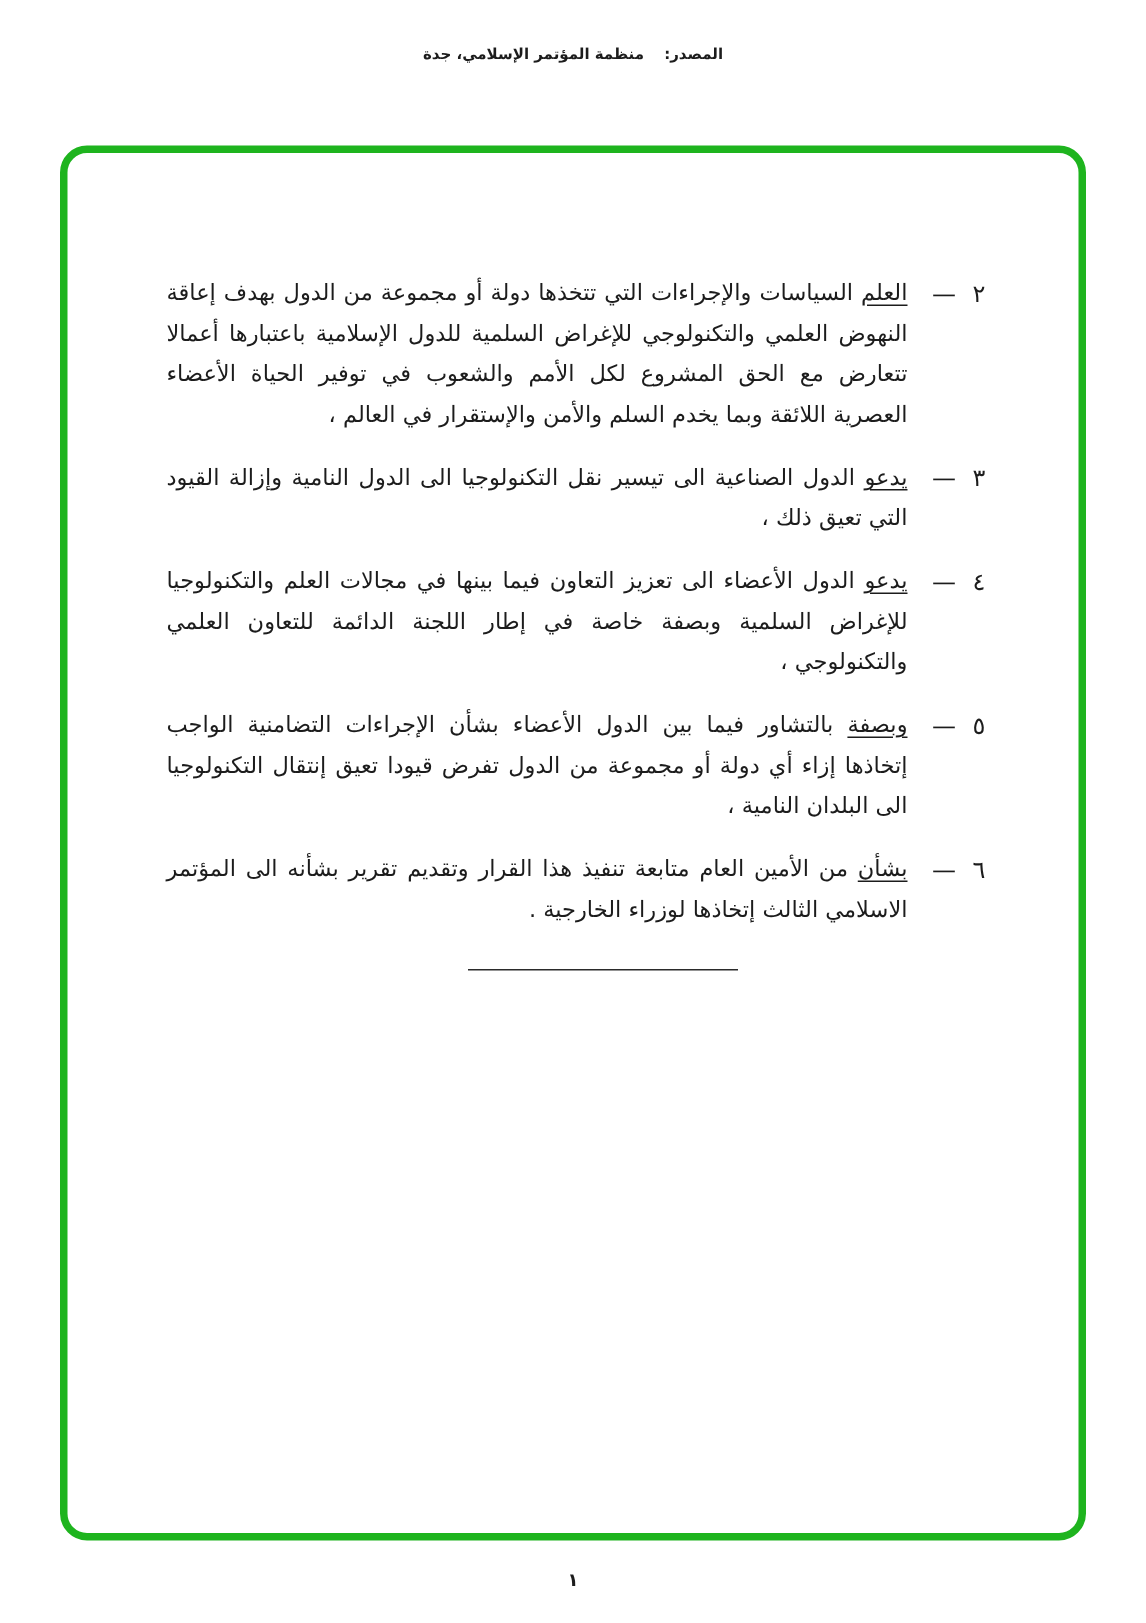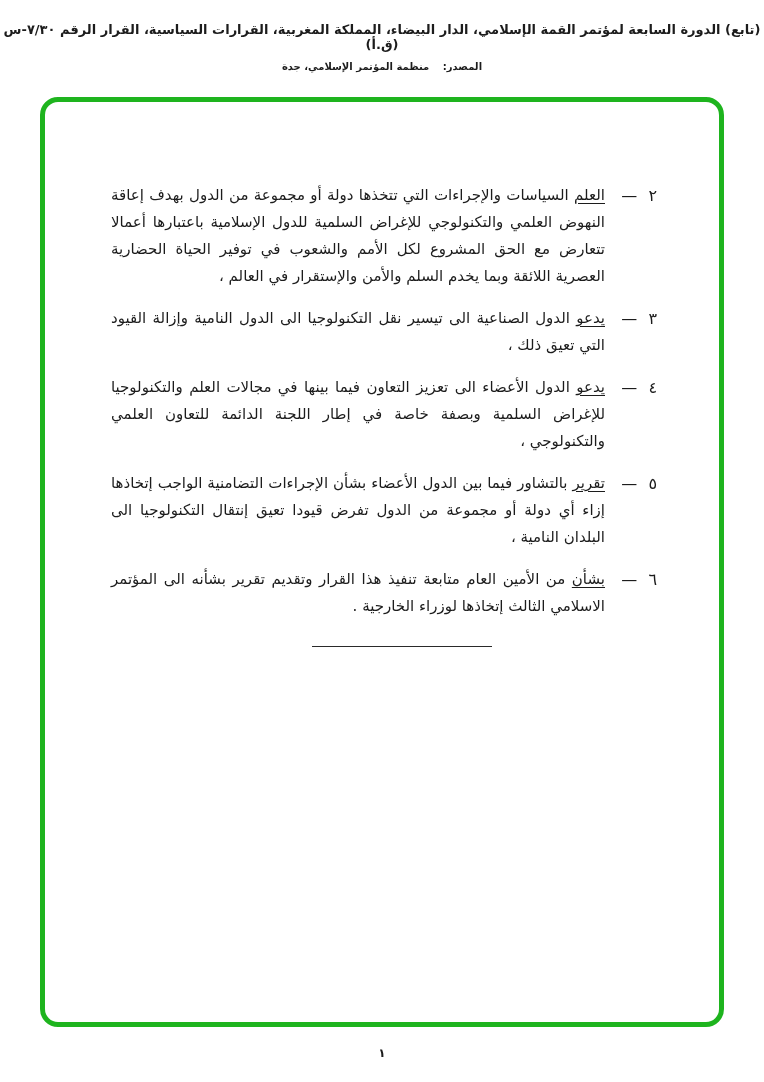--- a/index.html
+++ b/index.html
@@ -93,38 +93,37 @@
     text-align: center;
     font-size: 12px;
     font-weight: bold;
     color: #1c1c1c;
   }
 </style>
 </head>
 <body>
 
 <div class="doc-header">
-  <div class="line1">(تابع) الدورة السابعة لمؤتمر القمة الإسلامي، الدار البيضاء، المملكة المغربية، القرارات السياسية، القرار الرقم ٧/٣٠-س (ق.أ)</div>
   <div class="line2">
     <span class="src-label">المصدر:</span>
     <span>منظمة المؤتمر الإسلامي، جدة</span>
   </div>
 </div>
 
 <div class="page-frame">
   <div class="frame-content">
 
     <div class="clause">
       <div class="num-cell">
         <span>٢</span>
         <span class="dash">—</span>
       </div>
       <p class="txt">
         <span class="lead">العلم</span>
-        <span>السياسات والإجراءات التي تتخذها دولة أو مجموعة من الدول بهدف إعاقة النهوض العلمي والتكنولوجي للإغراض السلمية للدول الإسلامية باعتبارها أعمالا تتعارض مع الحق المشروع لكل الأمم والشعوب في توفير الحياة الحضارية العصرية اللائقة وبما يخدم السلم والأمن والإستقرار في العالم ،</span>
+        <span>السياسات والإجراءات التي تتخذها دولة أو مجموعة من الدول بهدف إعاقة النهوض العلمي والتكنولوجي للإغراض السلمية للدول الإسلامية باعتبارها أعمالا تتعارض مع الحق المشروع لكل الأمم والشعوب في توفير الحياة الأعضاء العصرية اللائقة وبما يخدم السلم والأمن والإستقرار في العالم ،</span>
       </p>
     </div>
 
     <div class="clause">
       <div class="num-cell">
         <span>٣</span>
         <span class="dash">—</span>
       </div>
       <p class="txt">
         <span class="lead">يدعو</span>
@@ -142,21 +141,21 @@
         <span>الدول الأعضاء الى تعزيز التعاون فيما بينها في مجالات العلم والتكنولوجيا للإغراض السلمية وبصفة خاصة في إطار اللجنة الدائمة للتعاون العلمي والتكنولوجي ،</span>
       </p>
     </div>
 
     <div class="clause">
       <div class="num-cell">
         <span>٥</span>
         <span class="dash">—</span>
       </div>
       <p class="txt">
-        <span class="lead">تقرير</span>
+        <span class="lead">وبصفة</span>
         <span>بالتشاور فيما بين الدول الأعضاء بشأن الإجراءات التضامنية الواجب إتخاذها إزاء أي دولة أو مجموعة من الدول تفرض قيودا تعيق إنتقال التكنولوجيا الى البلدان النامية ،</span>
       </p>
     </div>
 
     <div class="clause">
       <div class="num-cell">
         <span>٦</span>
         <span class="dash">—</span>
       </div>
       <p class="txt">

